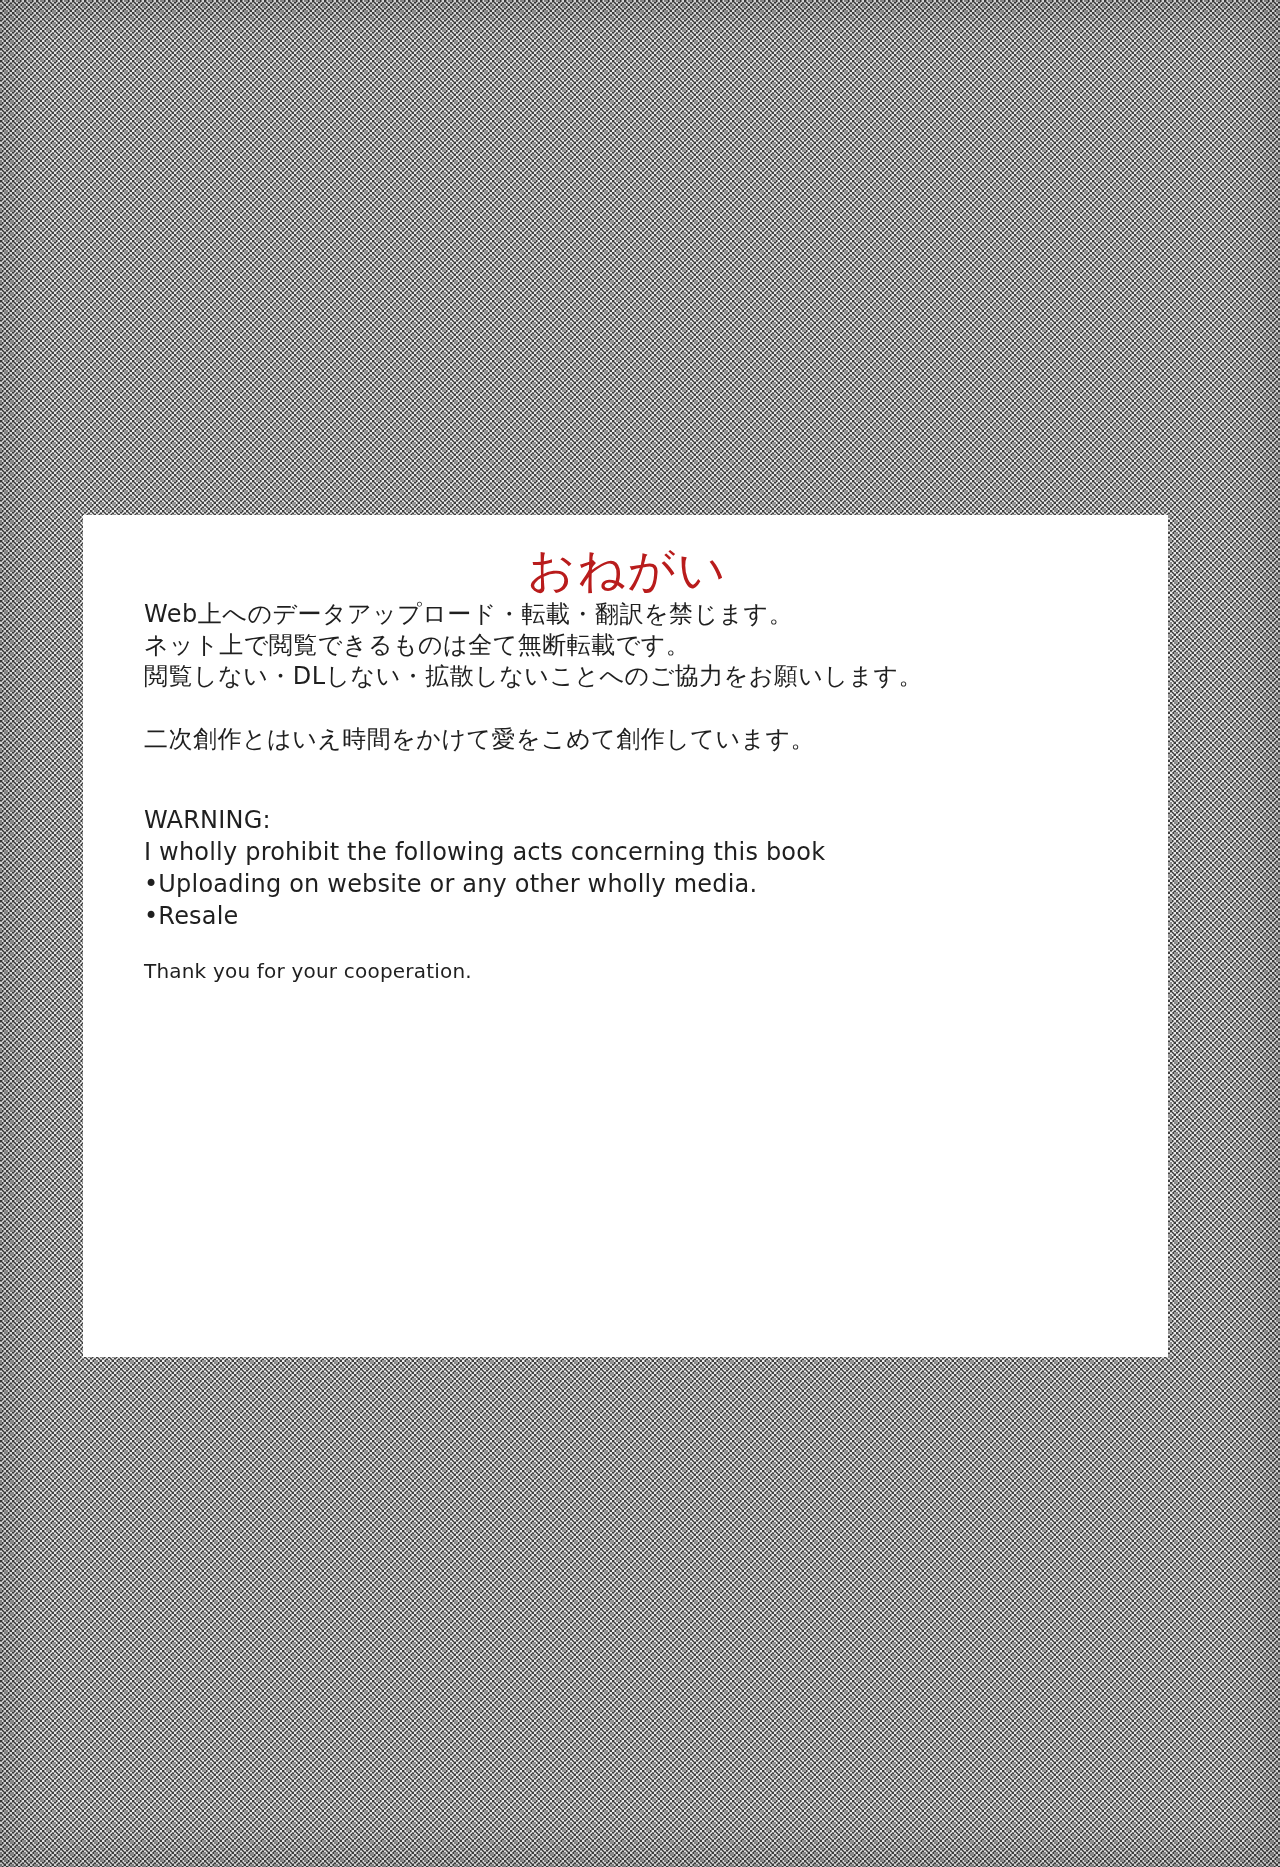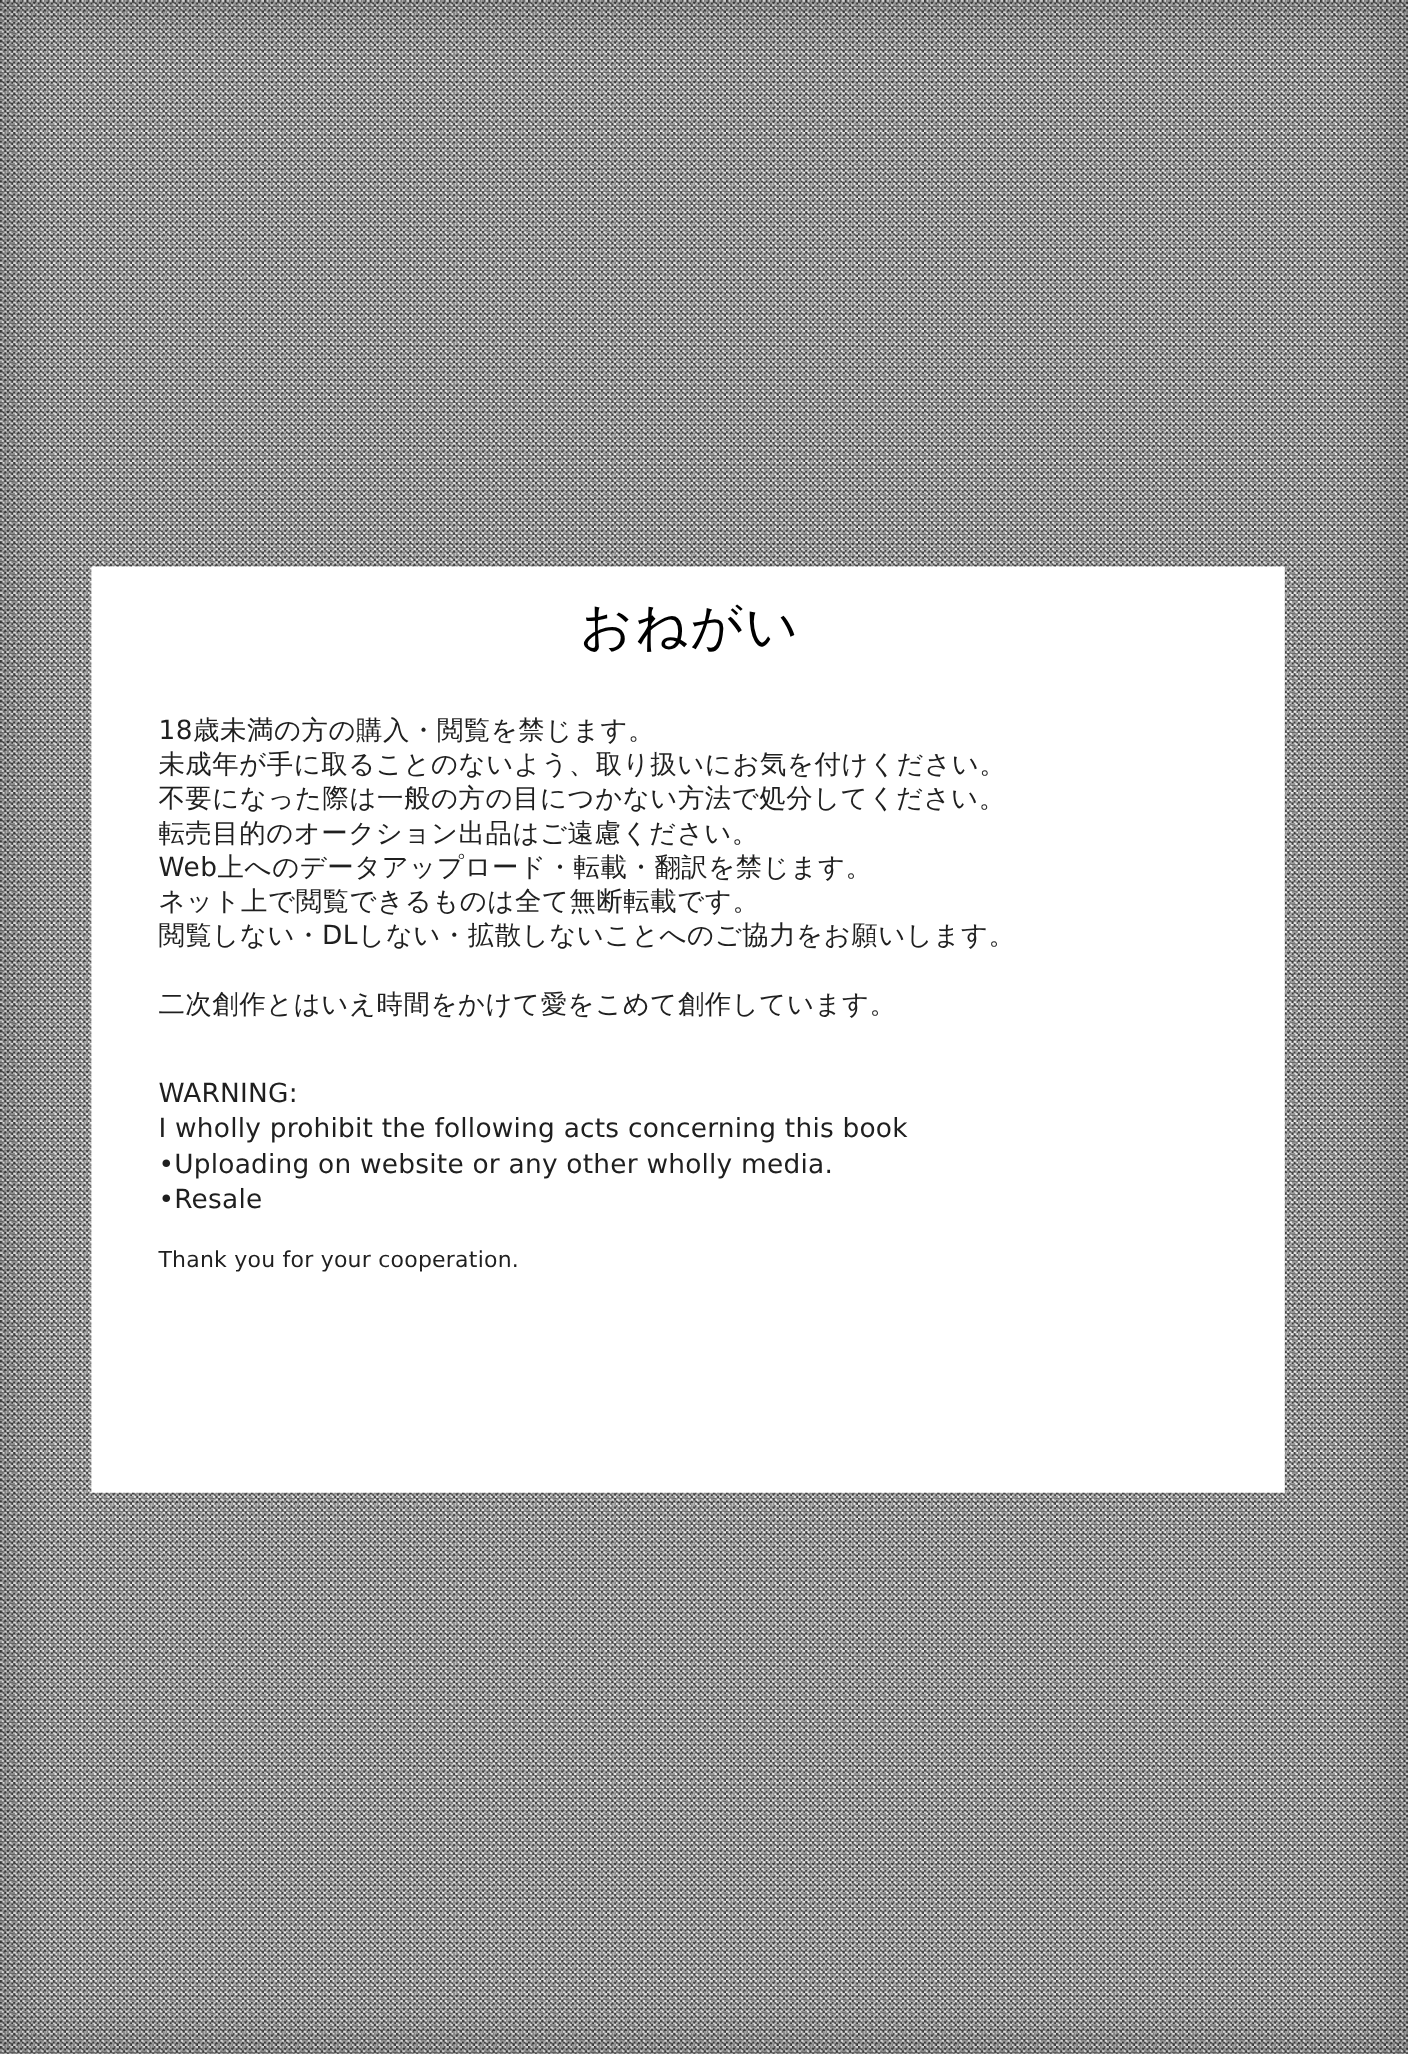--- a/index.html
+++ b/index.html
@@ -35,21 +35,21 @@
     color: #1f1f1f;
     box-sizing: border-box;
   }
   .title {
     margin: 26px 0 0 4px;
     text-align: center;
     font-size: 47px;
     line-height: 58px;
     font-weight: normal;
     letter-spacing: 2px;
-    color: #000000;
+    color: #b91c1c;
   }
   .para {
     margin: 0 30px 0 61px;
     font-size: 24px;
     line-height: 31px;
     letter-spacing: 0.5px;
     white-space: nowrap;
   }
   .para-1 { margin-top: 50px; }
   .para-2 { }
@@ -71,26 +71,20 @@
   .line { display: block; }
 </style>
 </head>
 <body>
 
 <div class="page">
   <div class="card">
 
     <h1 class="title">おねがい</h1>
 
-    <div class="para para-1">
-      <span class="line">18歳未満の方の購入・閲覧を禁じます。</span>
-      <span class="line">未成年が手に取ることのないよう、取り扱いにお気を付けください。</span>
-      <span class="line">不要になった際は一般の方の目につかない方法で処分してください。</span>
-      <span class="line">転売目的のオークション出品はご遠慮ください。</span>
-    </div>
 
     <div class="para para-2">
       <span class="line">Web上へのデータアップロード・転載・翻訳を禁じます。</span>
       <span class="line">ネット上で閲覧できるものは全て無断転載です。</span>
       <span class="line">閲覧しない・DLしない・拡散しないことへのご協力をお願いします。</span>
     </div>
 
     <div class="para para-3">
       <span class="line">二次創作とはいえ時間をかけて愛をこめて創作しています。</span>
     </div>

